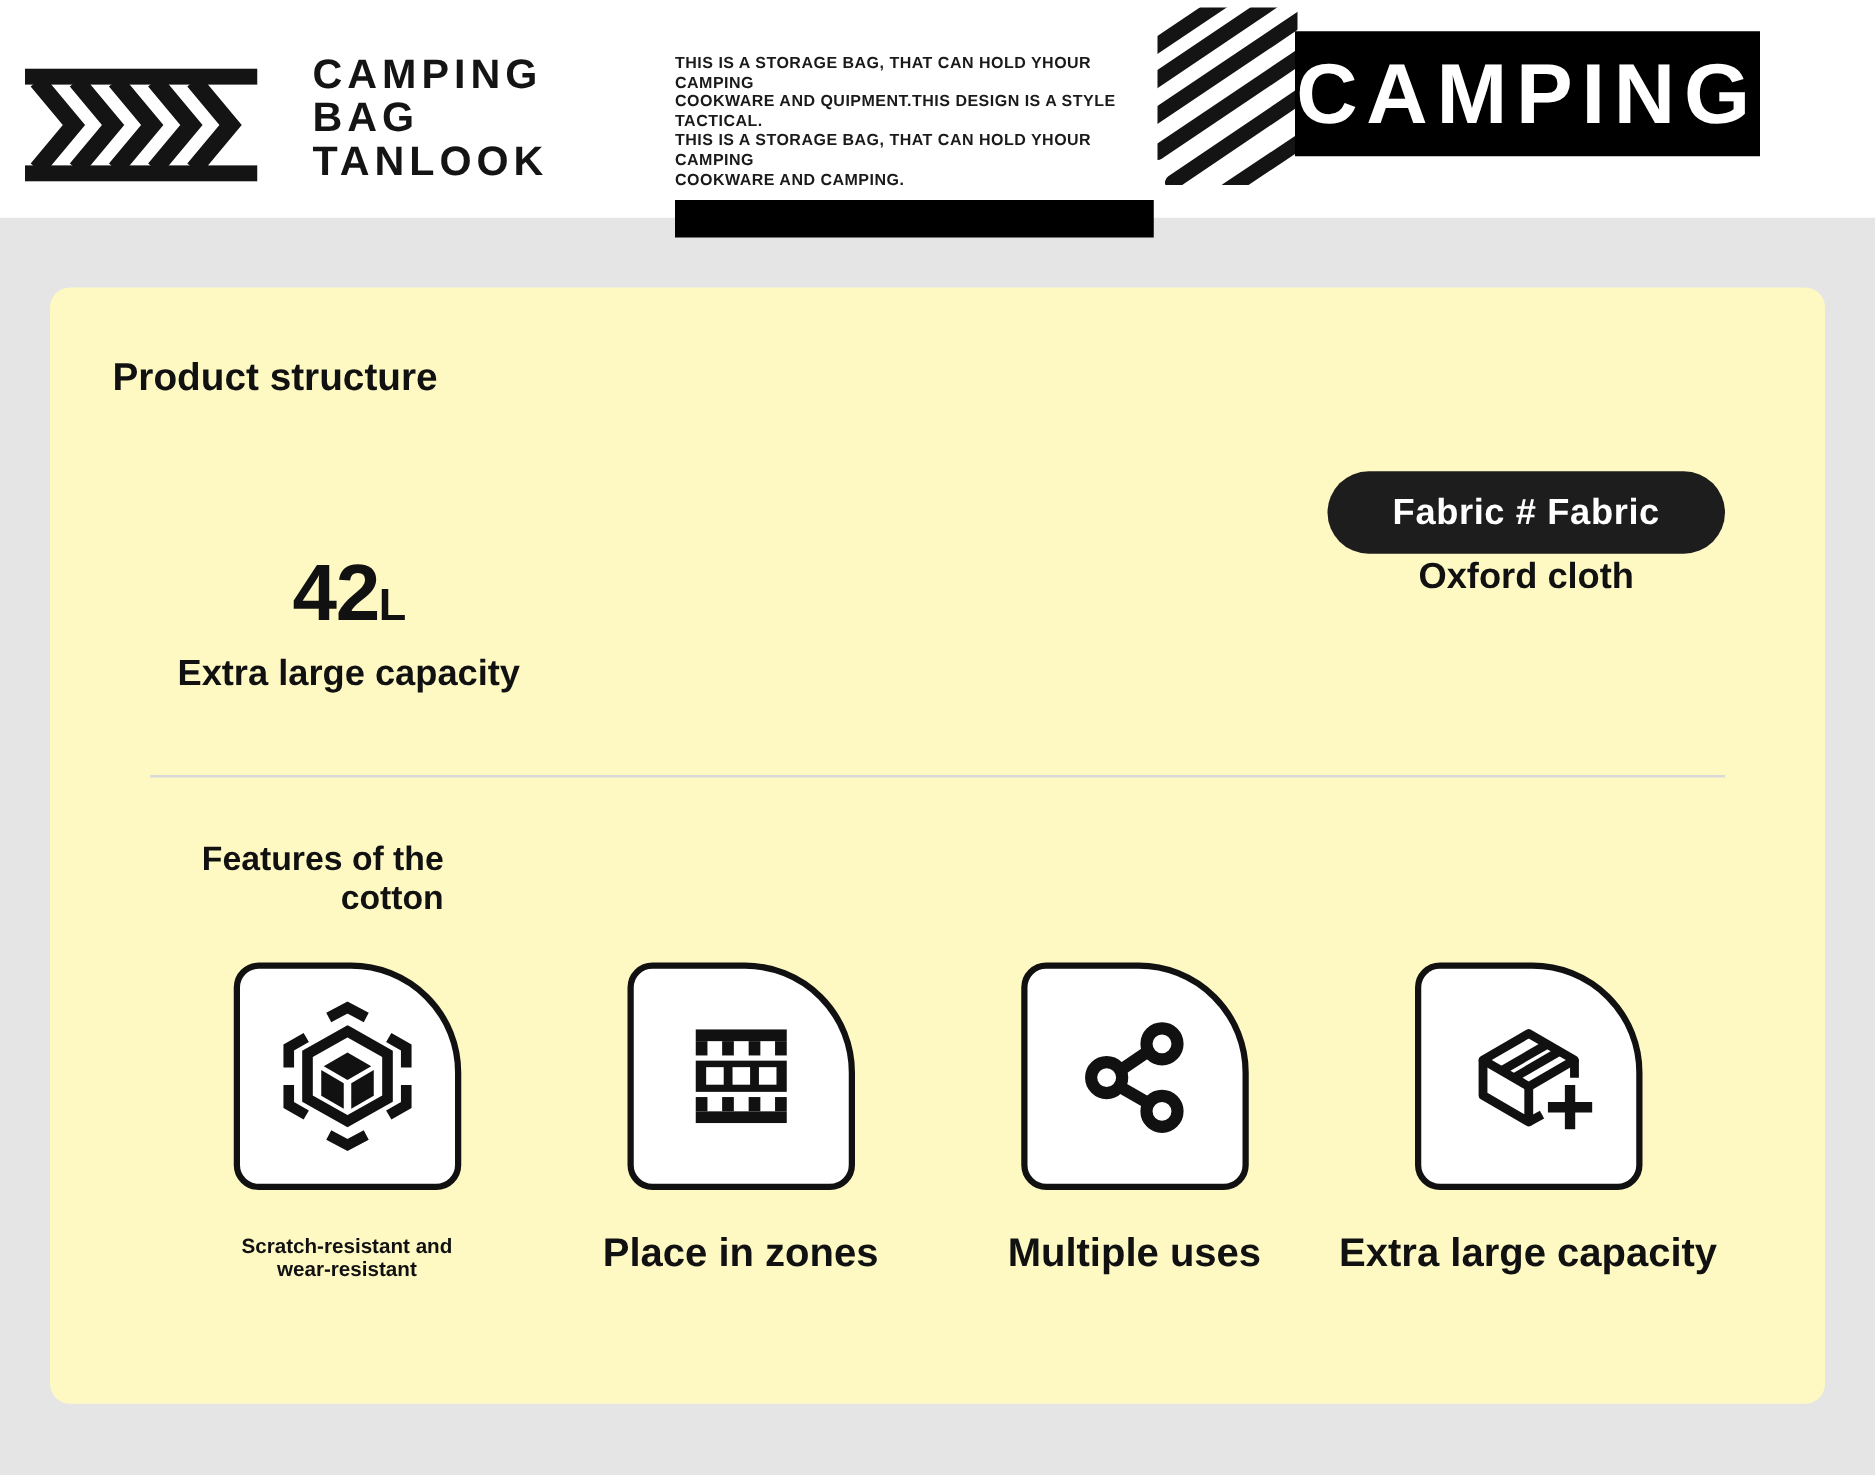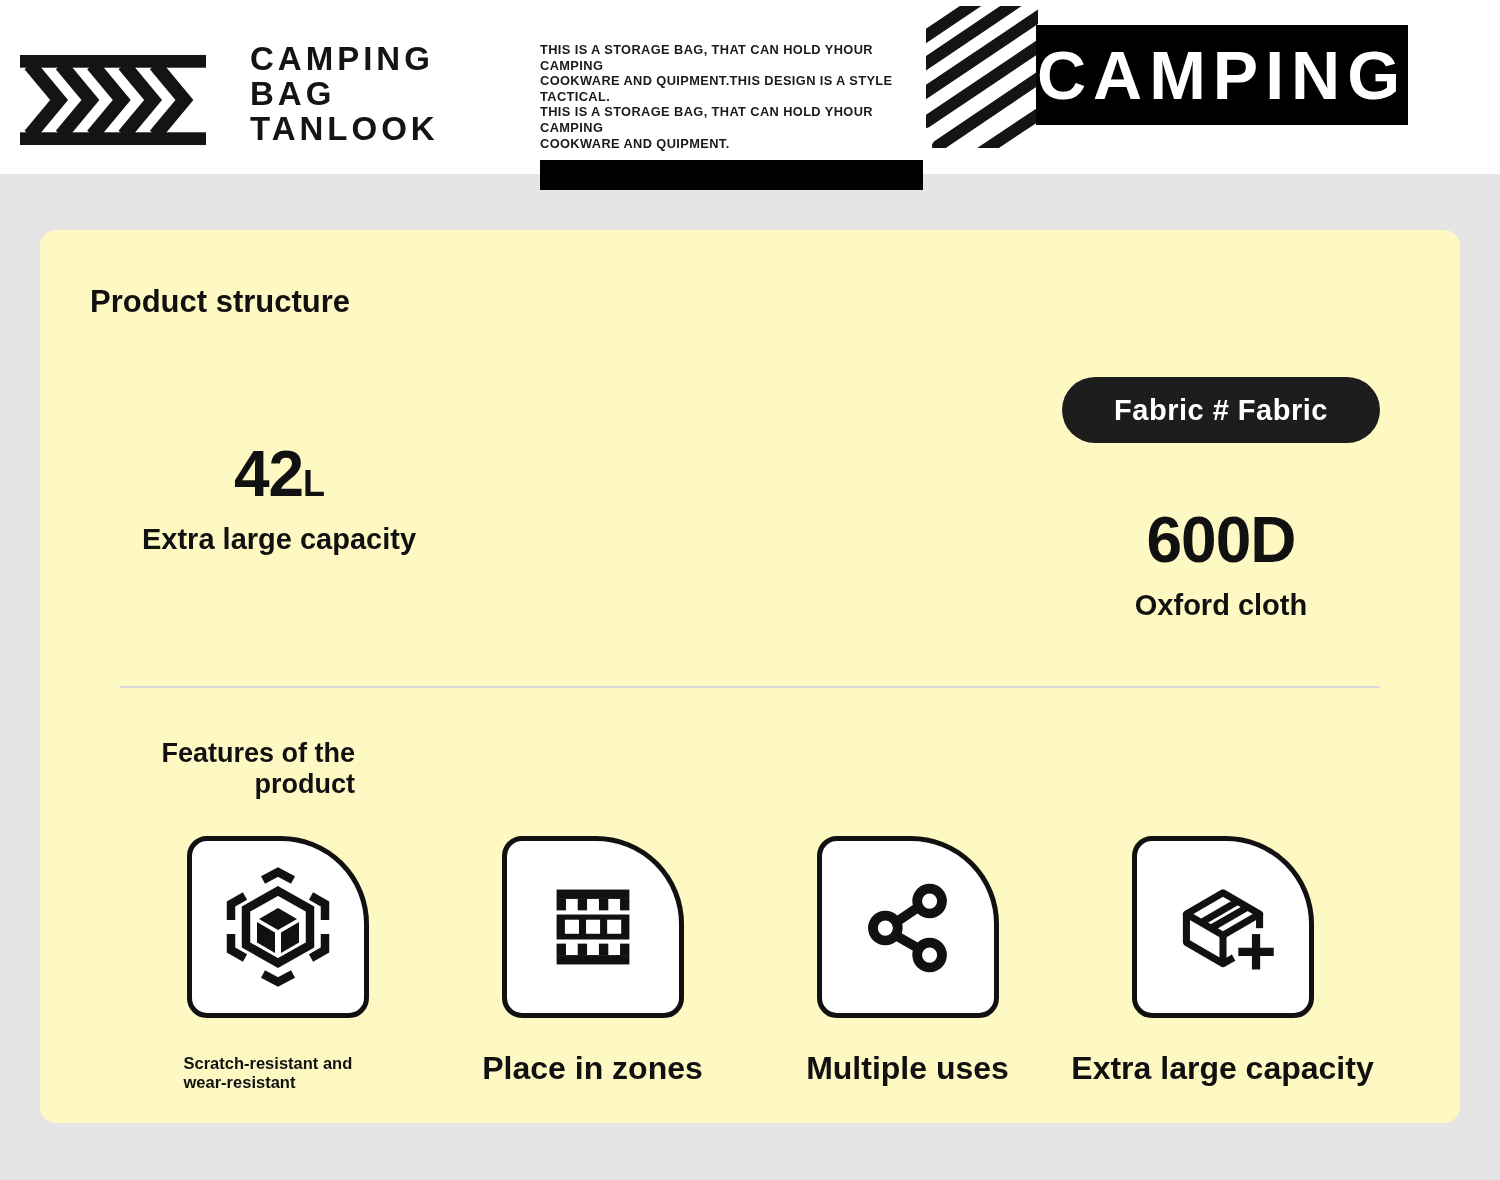--- a/index.html
+++ b/index.html
@@ -37,21 +37,21 @@
   .spec-label { margin-top:2px; font-size:29px; font-weight:bold; color:#111; }
 
   .divider { margin:64px 80px 0 80px; border-top:2px solid #d9d9d9; }
 
   .features-title { margin:50px 0 0 65px; width:250px; text-align:right; font-size:27px; font-weight:bold; line-height:31px; color:#111; }
 
   .features-row { margin-top:36px; }
   .feature-col { width:318px; display:flex; flex-direction:column; align-items:center; }
   .icon-card { width:182px; height:182px; border:5px solid #111; border-radius:20px 88px 20px 20px; background:#fff; display:flex; align-items:center; justify-content:center; }
   .feature-label-big { margin-top:32px; font-size:32px; font-weight:bold; color:#111; text-align:center; white-space:nowrap; }
-  .feature-label-small { margin-top:36px; font-size:16.5px; font-weight:bold; line-height:18.5px; color:#111; text-align:left; width:188px; }
+  .feature-label-small { margin-top:36px; font-size:16.5px; font-weight:bold; line-height:18.5px; color:#111; text-align:center; width:188px; }
 
   svg { display:block; }
 </style>
 </head>
 <body>
 
 <div class="header">
 
   <div class="logo">
     <svg class="logo-mark" viewBox="0 0 190 92">
@@ -70,21 +70,21 @@
       <div>BAG</div>
       <div>TANLOOK</div>
     </div>
   </div>
 
   <div class="desc">
     <div class="desc-lines">
       <div>THIS IS A STORAGE BAG, THAT CAN HOLD YHOUR CAMPING</div>
       <div>COOKWARE AND QUIPMENT.THIS DESIGN IS A STYLE TACTICAL.</div>
       <div>THIS IS A STORAGE BAG, THAT CAN HOLD YHOUR CAMPING</div>
-      <div>COOKWARE AND QUIPMENT.</div>
+      <div>COOKWARE AND CAMPING.</div>
     </div>
     <div class="desc-bar"></div>
   </div>
 
   <div class="banner-right">
     <svg class="stripes" viewBox="0 0 112 142">
       <g stroke="#141414" stroke-width="12" stroke-linecap="round">
         <line x1="-12" y1="38" x2="122" y2="-52"></line>
         <line x1="-10" y1="64" x2="122" y2="-25"></line>
         <line x1="-6" y1="90" x2="122" y2="4"></line>
@@ -105,30 +105,29 @@
 
     <div class="card-title">Product structure</div>
 
     <div class="specs-row">
       <div class="spec-col">
         <div class="spec-value"><span>42</span><span class="suffix">L</span></div>
         <div class="spec-label">Extra large capacity</div>
       </div>
       <div class="spec-col">
         <div class="pill">Fabric # Fabric</div>
-        <div class="spec-value"><span>600D</span><span class="suffix"></span></div>
         <div class="spec-label">Oxford cloth</div>
       </div>
     </div>
 
     <div class="divider"></div>
 
     <div class="features-title">
       <div>Features of the</div>
-      <div>product</div>
+      <div>cotton</div>
     </div>
 
     <div class="features-row">
 
       <div class="feature-col">
         <div class="icon-card">
           <svg width="120" height="120" viewBox="0 0 120 120">
             <polygon points="60,24 92,42 92,78 60,96 28,78 28,42" fill="none" stroke="#111" stroke-width="8.5"></polygon>
             <polygon points="60,41 79,52 60,63 41,52" fill="#111"></polygon>
             <polygon points="39,55 57,65.5 57,86 39,75.5" fill="#111"></polygon>

